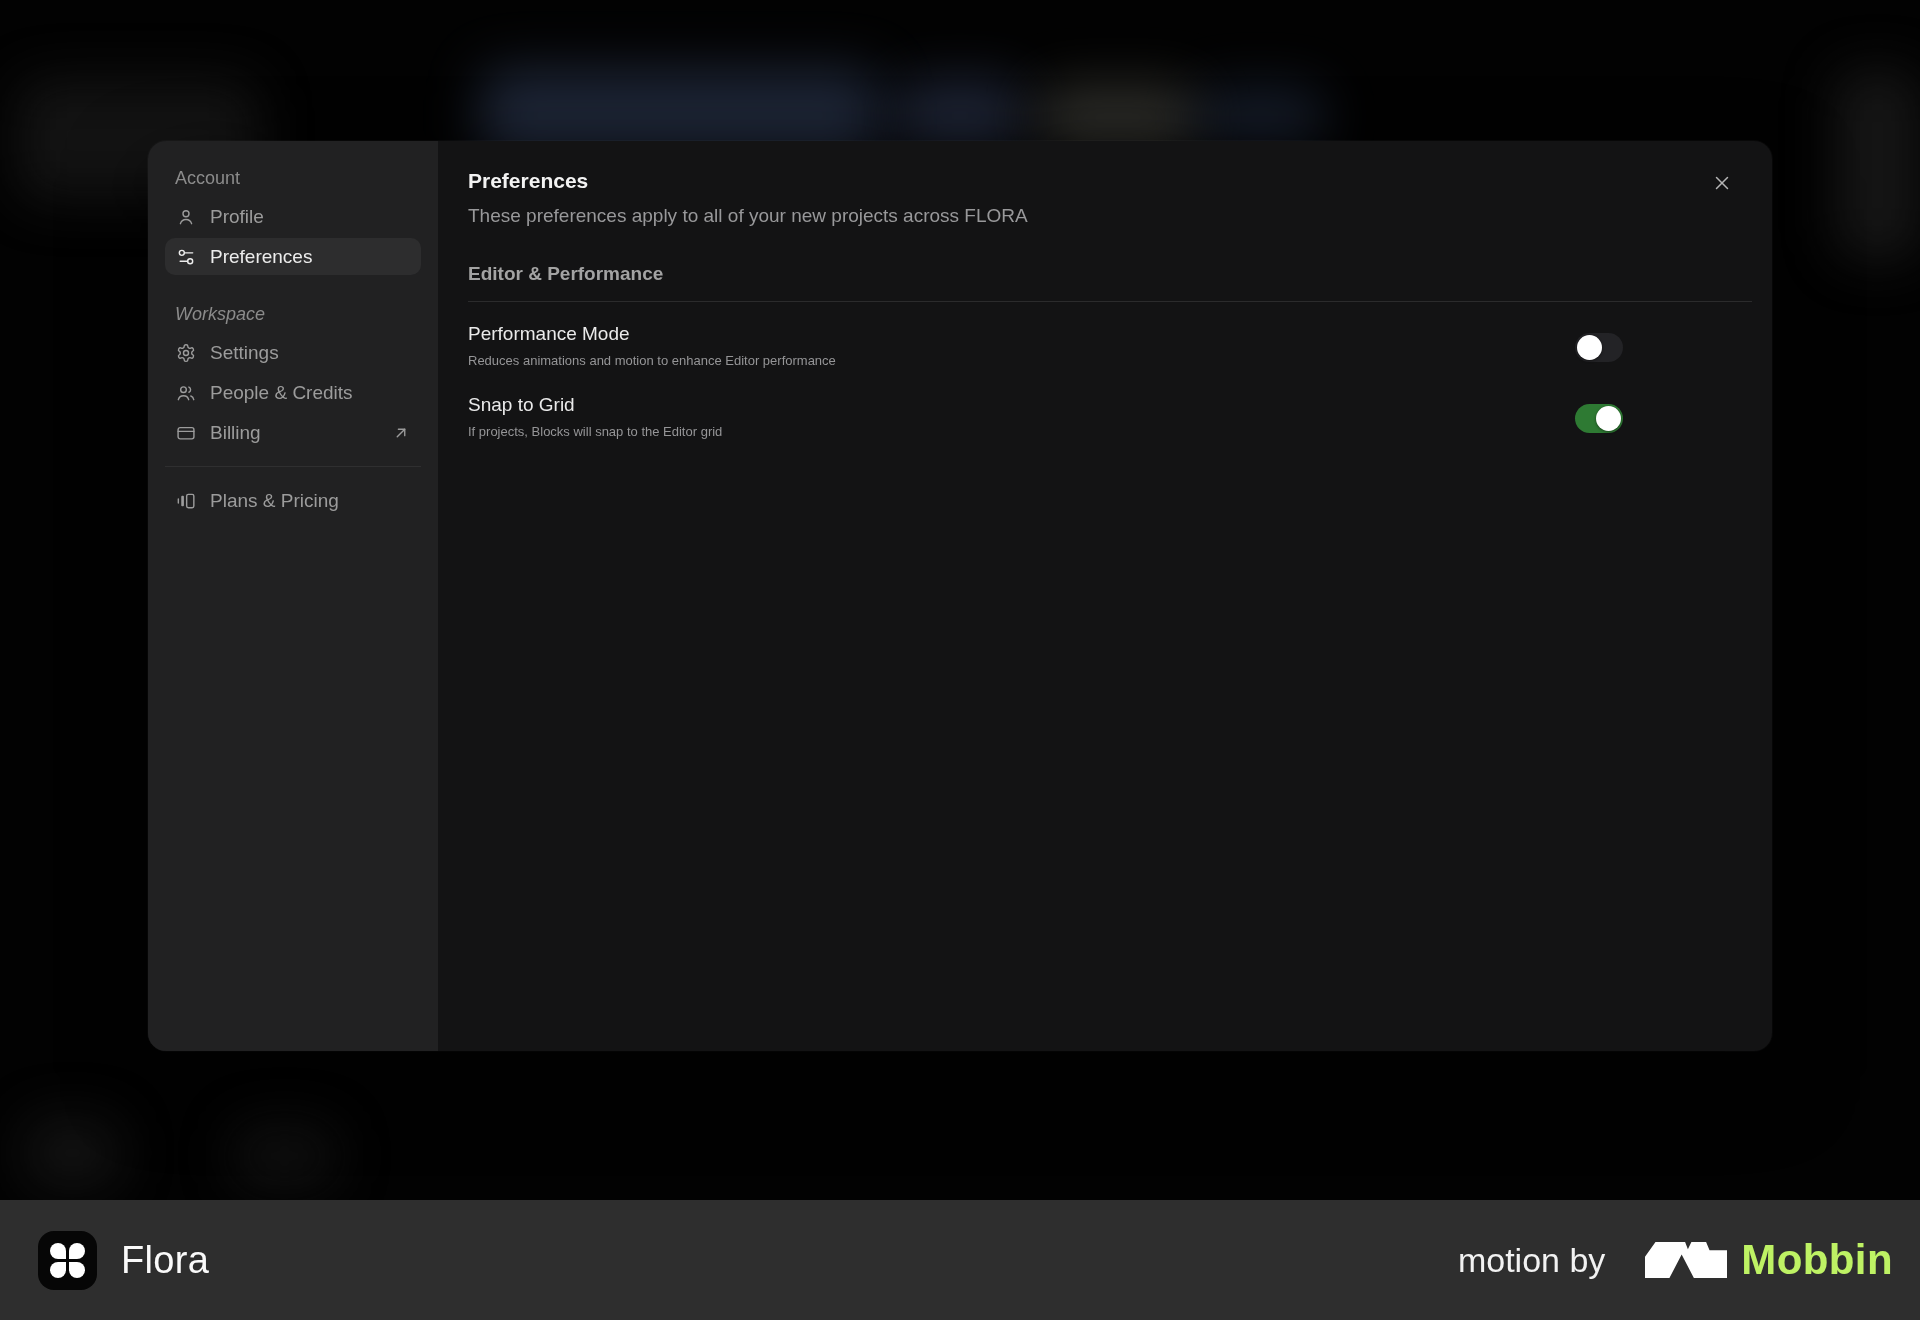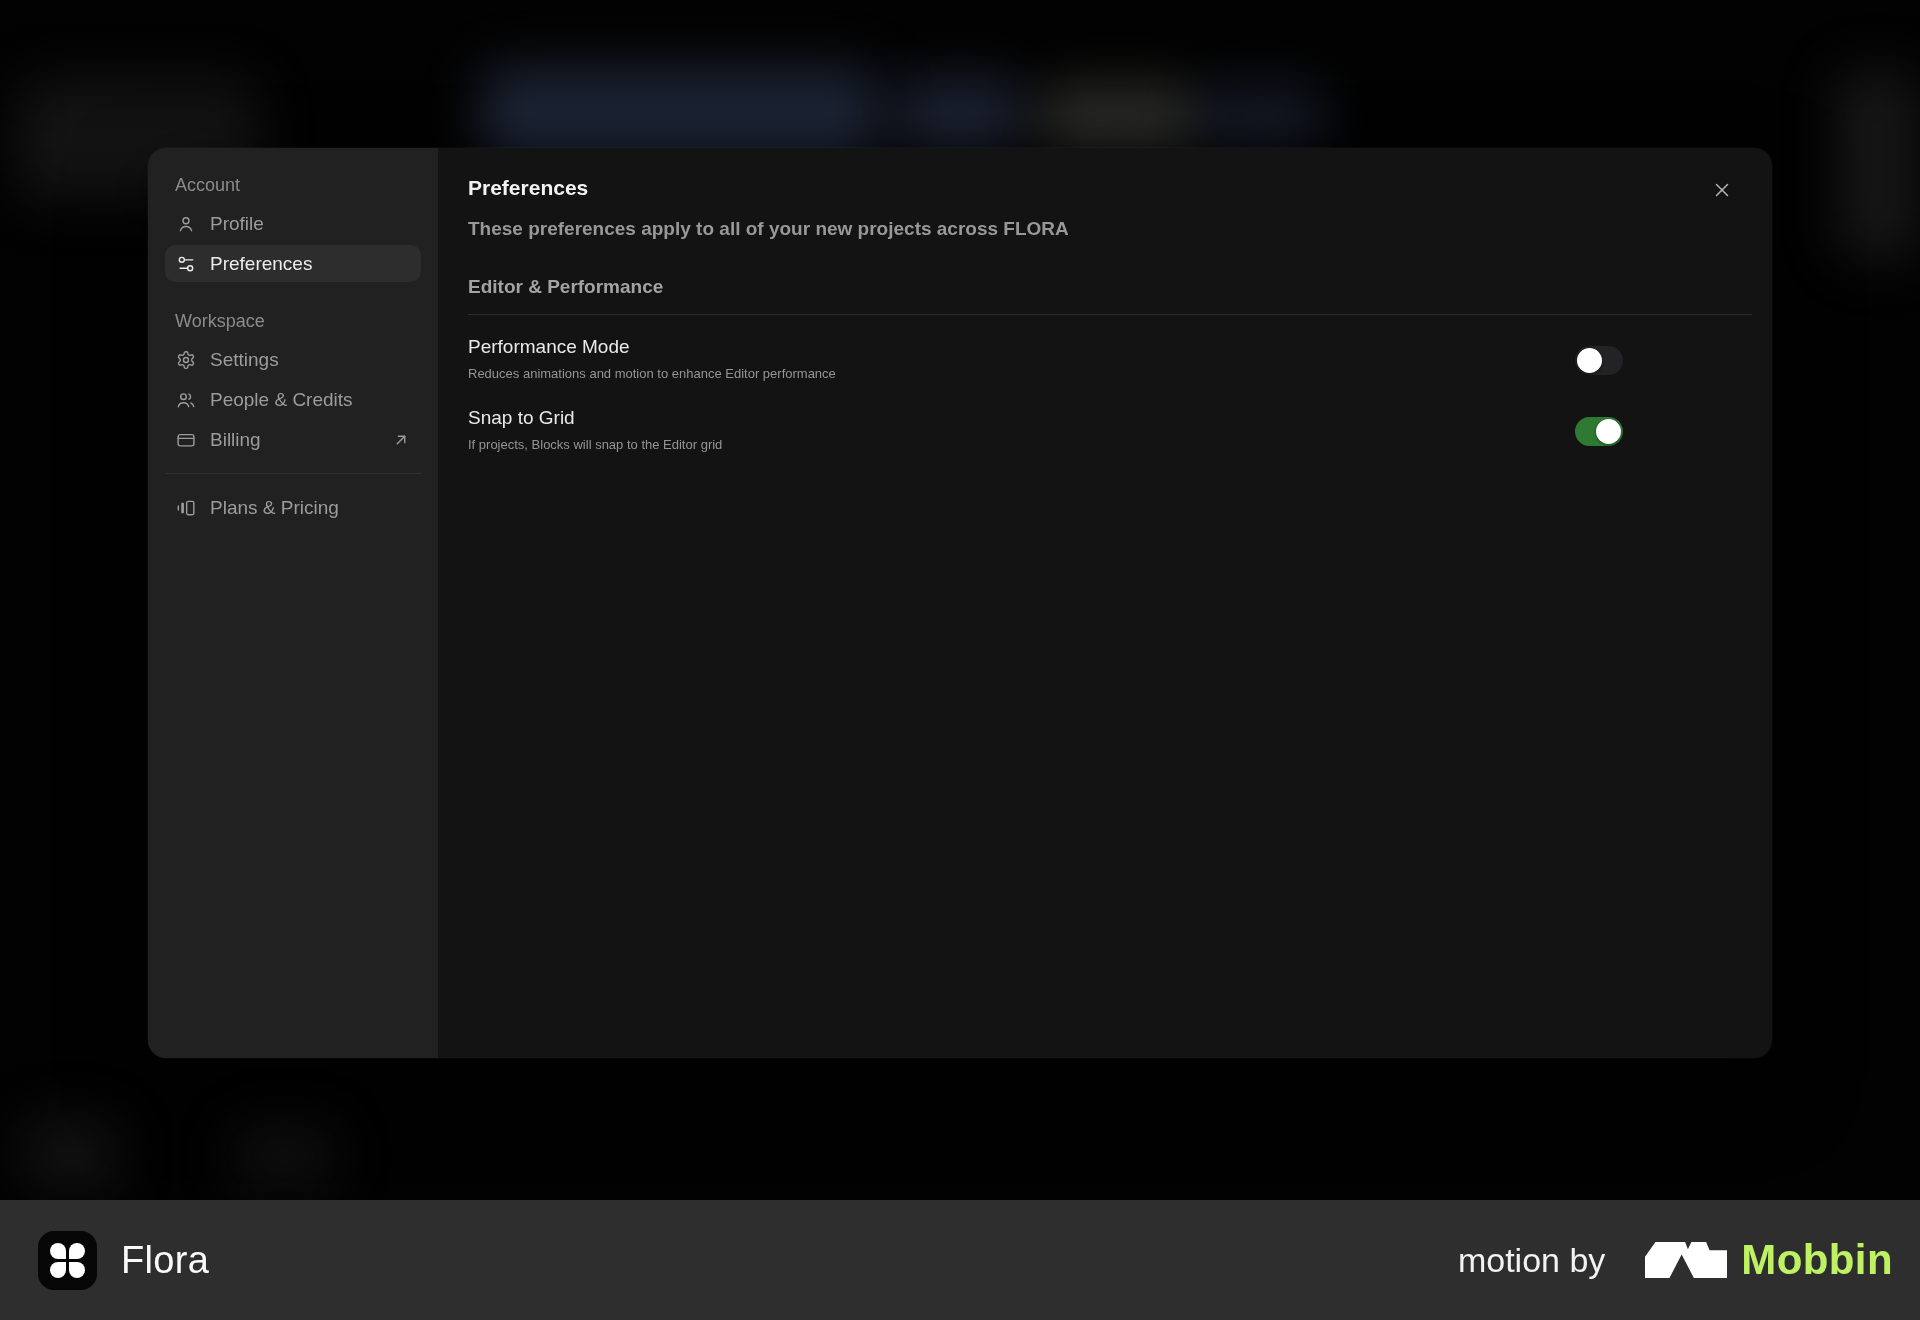--- a/index.html
+++ b/index.html
@@ -12,40 +12,40 @@
   .blob1 { left:480px; top:68px;  width:400px; height:95px;  background:#33415f; opacity:.55; }
   .blob2 { left:895px; top:78px;  width:130px; height:75px;  background:#3d4a6e; opacity:.45; }
   .blob3 { left:1038px;top:84px;  width:160px; height:68px;  background:#55554e; opacity:.5; }
   .blob4 { left:1195px;top:86px;  width:130px; height:62px;  background:#2c3a56; opacity:.45; }
   .blob5 { left:18px;  top:80px;  width:240px; height:120px; background:#181818; opacity:.8; }
   .blob6 { left:1835px;top:70px;  width:85px;  height:190px; background:#1b1b1b; opacity:.8; }
   .blob7 { left:25px;  top:1118px;width:95px;  height:70px;  background:#141414; opacity:.9; }
   .blob8 { left:232px; top:1124px;width:105px; height:64px;  background:#111111; opacity:.9; }
 
   
-  .modal { position:absolute; left:148px; top:148px; width:1624px; height:910px;
+  .modal { position:absolute; left:148px; top:141px; width:1624px; height:910px;
            display:flex; border-radius:18px; background:var(--modal-bg,#131314);
            box-shadow:0 30px 80px rgba(0,0,0,.65), 0 0 0 1px rgba(255,255,255,.03); }
 
   .sidebar { width:290px; flex-shrink:0; background:var(--sidebar-bg,#212122);
              border-radius:18px 0 0 18px; padding:26px 17px; }
   .side-label { font-size:18px; line-height:22px; color:#8b8b8b; margin:0 0 9px 10px; }
-  .side-label.mt { margin-top:28px; }
+  .side-label.mt { margin-top:28px;font-style:italic; }
   .side-item { height:37px; display:flex; align-items:center; gap:14px; padding:0 11px;
                border-radius:10px; color:#9c9c9c; font-size:19px; cursor:pointer; }
   .side-item + .side-item { margin-top:3px; }
   .side-item.selected { background:#2d2d2e; color:#ececec; }
   .side-item svg { width:20px; height:20px; flex-shrink:0; }
   .ext-arrow { margin-left:auto; display:flex; }
   .ext-arrow svg { width:18px; height:18px; }
   .side-divider { height:1px; background:#2f2f30; margin:15px 0; }
 
   .main { flex:1; position:relative; padding:24px 20px 0 30px; }
   .main-title { font-size:21px; font-weight:600; color:#f3f3f3; line-height:26px; margin-top:3px; }
-  .main-sub { font-size:19px; color:#98989a; line-height:23px; margin-top:16px;font-weight:bold; }
+  .main-sub { font-size:19px; color:#98989a; line-height:23px; margin-top:10px; }
   .close-btn { position:absolute; top:29px; right:37px; width:26px; height:26px;
                display:flex; align-items:center; justify-content:center;
                color:#b5b5b5; cursor:pointer; border-radius:6px; }
   .section-head { margin-top:35px; font-size:19px; line-height:24px; font-weight:700; color:#a3a3a3; }
   .rule { height:1px; background:#2b2b2c; margin-top:15px; }
 
   .pref-row { display:flex; align-items:flex-start; margin-top:20px; }
   .pref-row + .pref-row { margin-top:21px; }
   .pref-title { font-size:19px; font-weight:500; color:#eaeaea; line-height:23px; }
   .pref-desc { font-size:13px; color:#959597; line-height:22px; margin-top:5px; }

